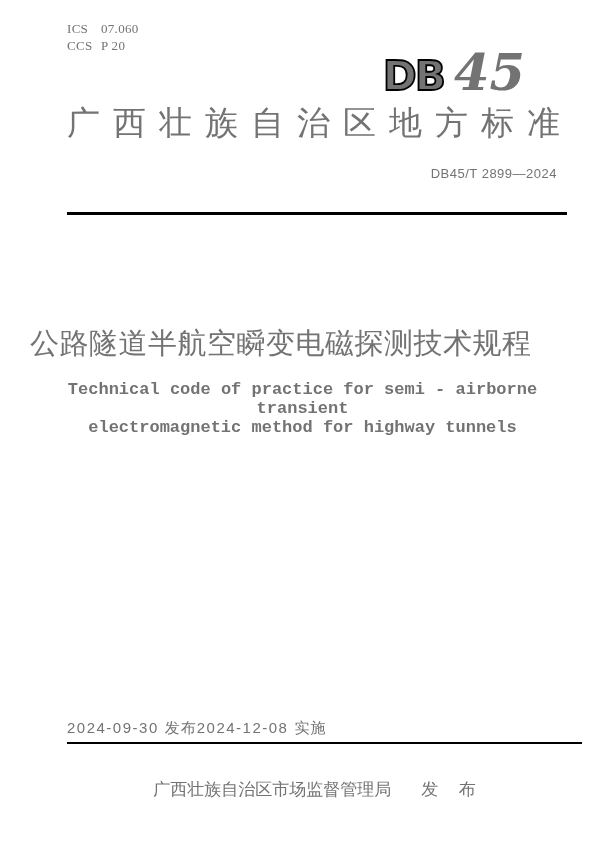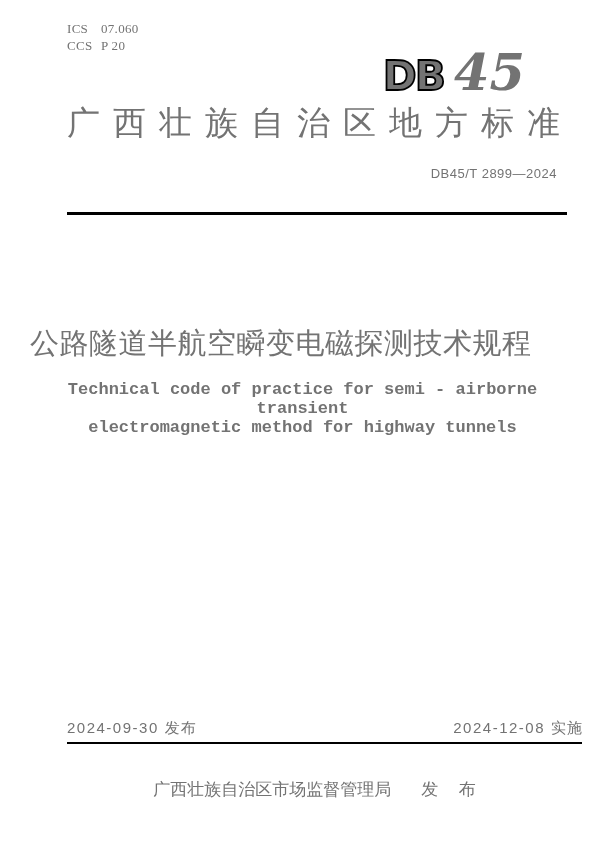--- a/index.html
+++ b/index.html
@@ -94,21 +94,21 @@
     font-size: 17px;
     line-height: 19px;
   }
 
   .dates-row {
     position: absolute;
     left: 67px;
     right: 22px;
     top: 718px;
     display: flex;
-    justify-content: space-between;
+    justify-content: flex-start;
     font-size: 15px;
     line-height: 20px;
   }
   .date-value { letter-spacing: 1.5px; }
   .date-label { margin-left: 6px; letter-spacing: 1px; }
 
   .publisher {
     position: absolute;
     left: 67px;
     width: 503px;

